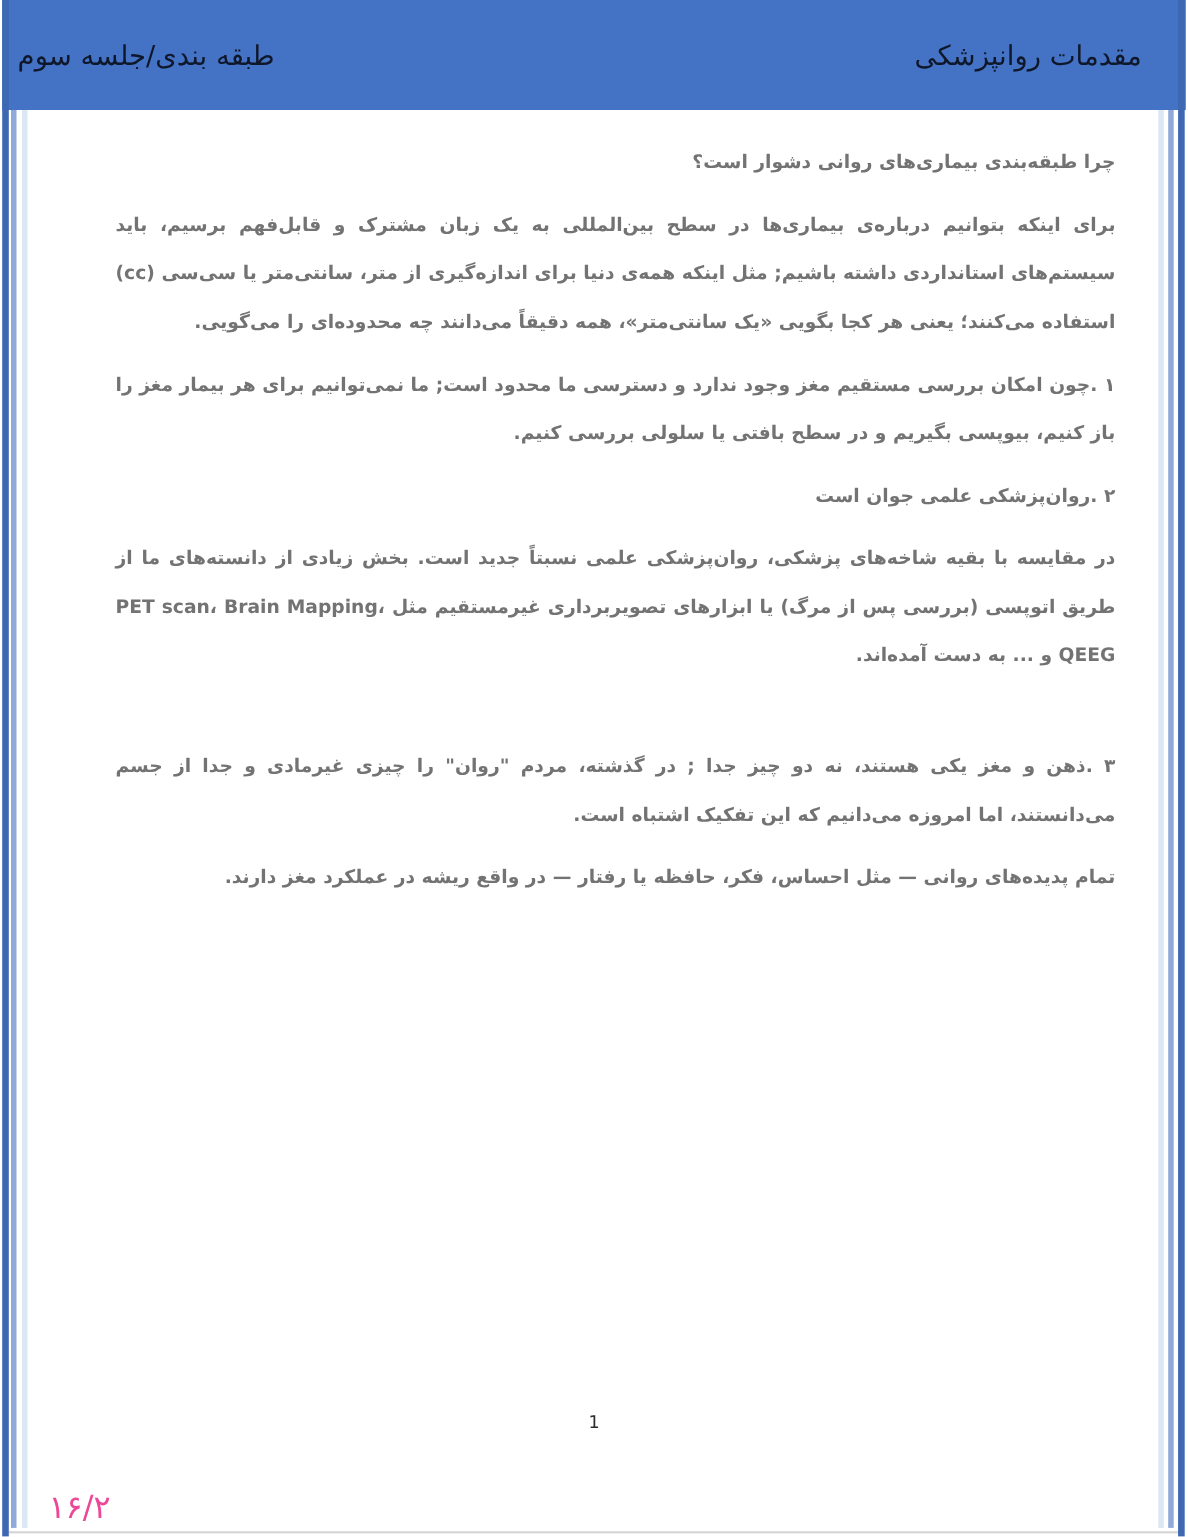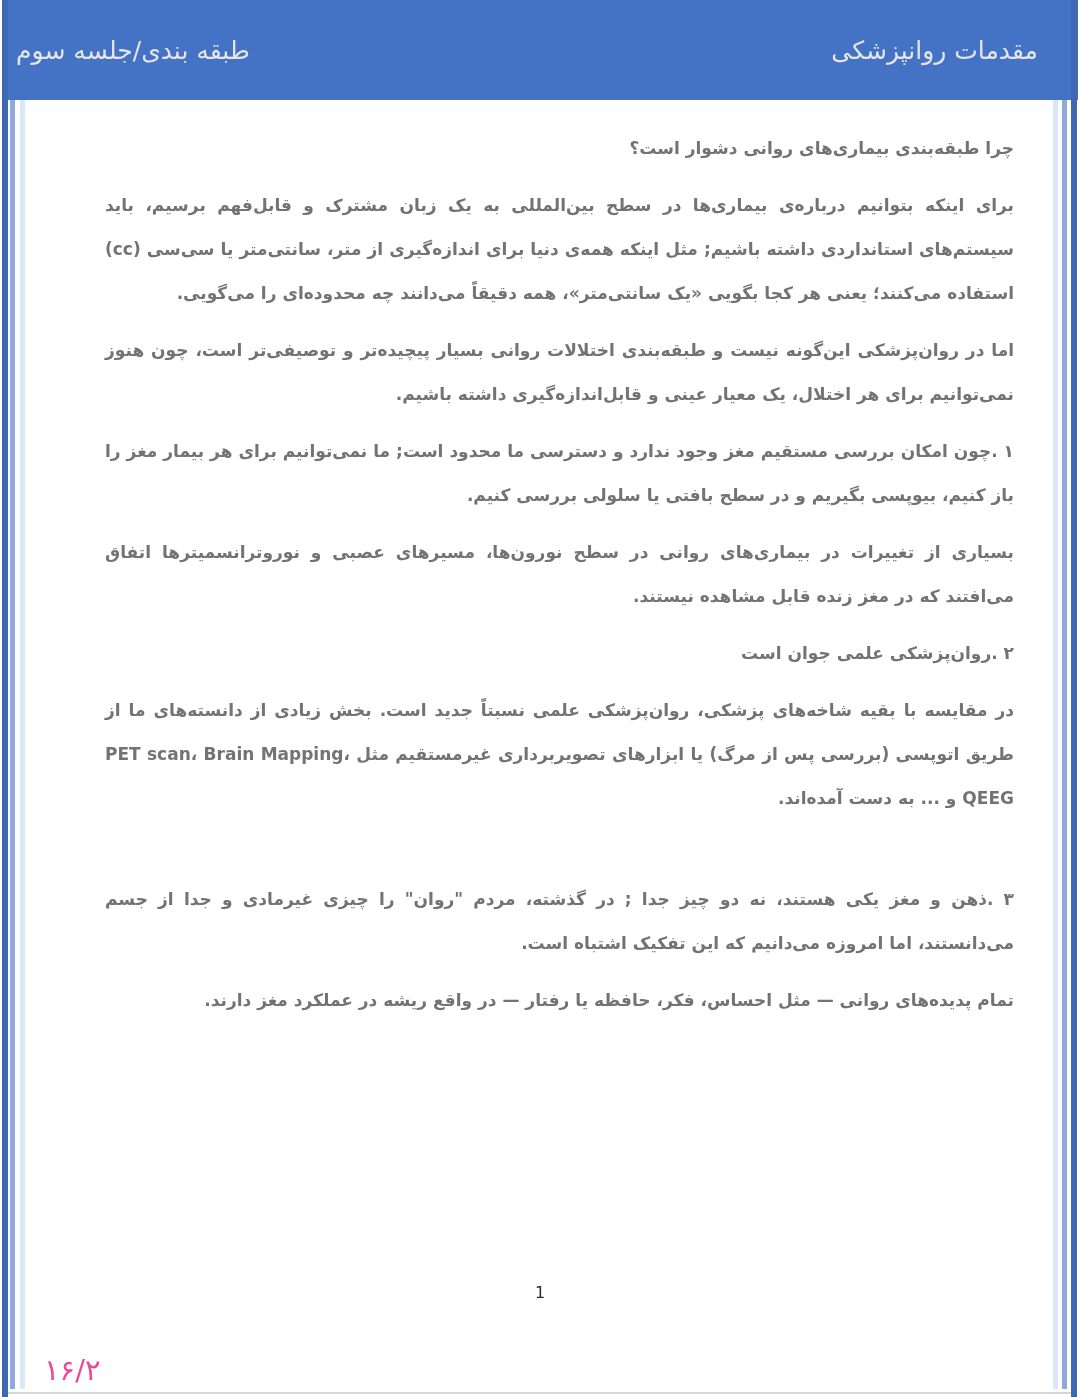--- a/index.html
+++ b/index.html
@@ -20,21 +20,21 @@
     display: flex;
     flex-direction: row;
     direction: rtl;
     justify-content: space-between;
     align-items: center;
     padding: 0 40px 0 14px;
     box-sizing: border-box;
     z-index: 1;
   }
   .header .h-title {
-    color: #e5e5e5;
+    color: #0f172a;
     font-size: 25px;
     white-space: nowrap;
   }
   
   .stripe { position: absolute; z-index: 2; }
   .s-left-outer  { left: 2px;  top: 0; bottom: 0;    width: 6px; background: #3E68B2; }
   .s-left-mid    { left: 10px; top: 100px; bottom: 8px; width: 5px; background: #8FAAD9; }
   .s-left-inner  { left: 20px; top: 100px; bottom: 8px; width: 5px; background: #DCE7F4; }
   .s-right-inner { right: 22px; top: 100px; bottom: 8px; width: 5px; background: #DCE7F4; }
   .s-right-mid   { right: 13px; top: 100px; bottom: 8px; width: 5px; background: #8FAAD9; }
@@ -99,23 +99,21 @@
   <div class="stripe s-left-mid"></div>
   <div class="stripe s-left-inner"></div>
   <div class="stripe s-right-inner"></div>
   <div class="stripe s-right-mid"></div>
   <div class="stripe s-right-outer"></div>
   <div class="bottom-line"></div>
 
   <main class="content">
       <p class="para ">چرا طبقه‌بندی بیماری‌های روانی دشوار است؟</p>
       <p class="para ">برای اینکه بتوانیم درباره‌ی بیماری‌ها در سطح بین‌المللی به یک زبان مشترک و قابل‌فهم برسیم، باید سیستم‌های استانداردی داشته باشیم; مثل اینکه همه‌ی دنیا برای اندازه‌گیری از متر، سانتی‌متر یا سی‌سی (cc) استفاده می‌کنند؛ یعنی هر کجا بگویی «یک سانتی‌متر»، همه دقیقاً می‌دانند چه محدوده‌ای را می‌گویی.</p>
-      <p class="para ">اما در روان‌پزشکی این‌گونه نیست و طبقه‌بندی اختلالات روانی بسیار پیچیده‌تر و توصیفی‌تر است، چون هنوز نمی‌توانیم برای هر اختلال، یک معیار عینی و قابل‌اندازه‌گیری داشته باشیم.</p>
       <p class="para ">۱ .چون امکان بررسی مستقیم مغز وجود ندارد و دسترسی ما محدود است; ما نمی‌توانیم برای هر بیمار مغز را باز کنیم، بیوپسی بگیریم و در سطح بافتی یا سلولی بررسی کنیم.</p>
-      <p class="para ">بسیاری از تغییرات در بیماری‌های روانی در سطح نورون‌ها، مسیرهای عصبی و نوروترانسمیترها اتفاق می‌افتند که در مغز زنده قابل مشاهده نیستند.</p>
       <p class="para ">۲ .روان‌پزشکی علمی جوان است</p>
       <p class="para ">در مقایسه با بقیه شاخه‌های پزشکی، روان‌پزشکی علمی نسبتاً جدید است. بخش زیادی از دانسته‌های ما از طریق اتوپسی (بررسی پس از مرگ) یا ابزارهای تصویربرداری غیرمستقیم مثل PET scan، Brain Mapping، QEEG و ... به دست آمده‌اند.</p>
       <p class="para spacer"></p>
       <p class="para ">۳ .ذهن و مغز یکی هستند، نه دو چیز جدا ; در گذشته، مردم "روان" را چیزی غیرمادی و جدا از جسم می‌دانستند، اما امروزه می‌دانیم که این تفکیک اشتباه است.</p>
       <p class="para ">تمام پدیده‌های روانی — مثل احساس، فکر، حافظه یا رفتار — در واقع ریشه در عملکرد مغز دارند.</p>
     </main>
 
   <div class="page-number">1</div>
   <div class="footer-note">۱۶/۲</div>
 

